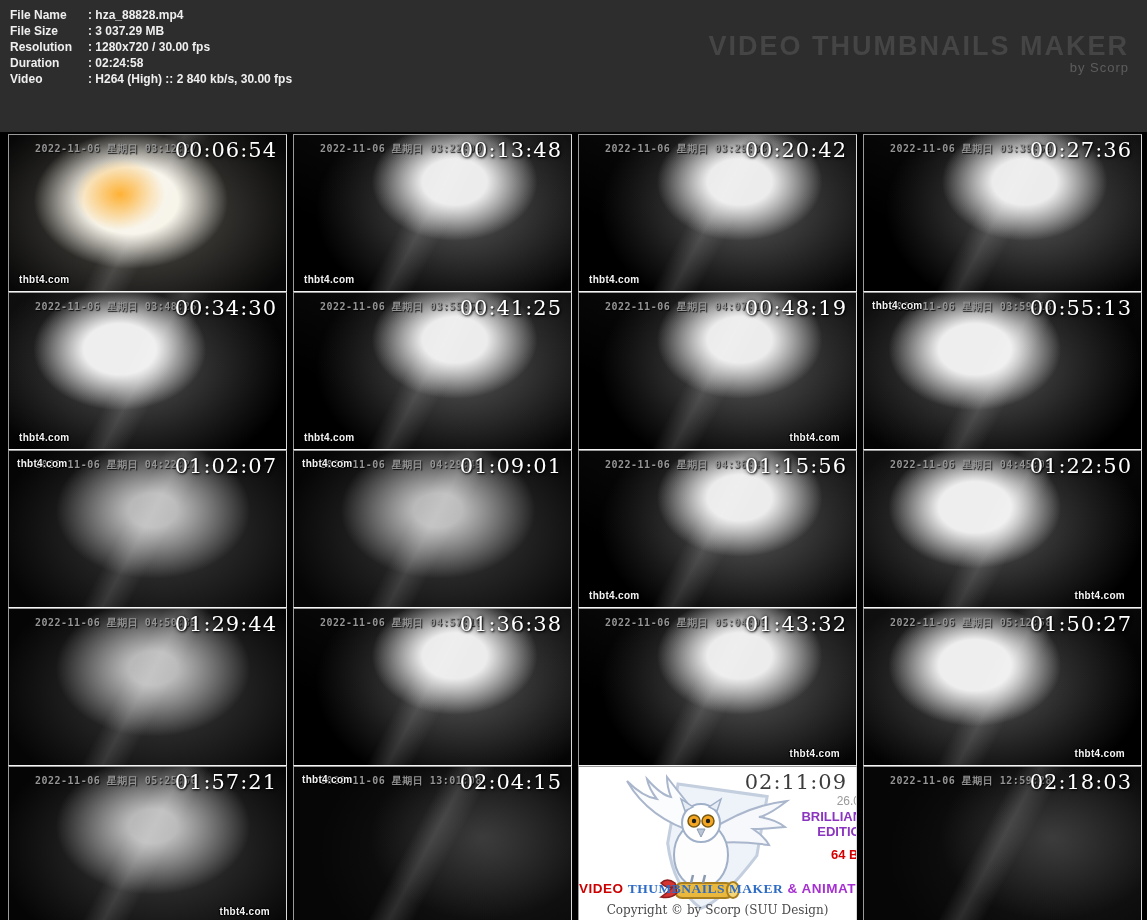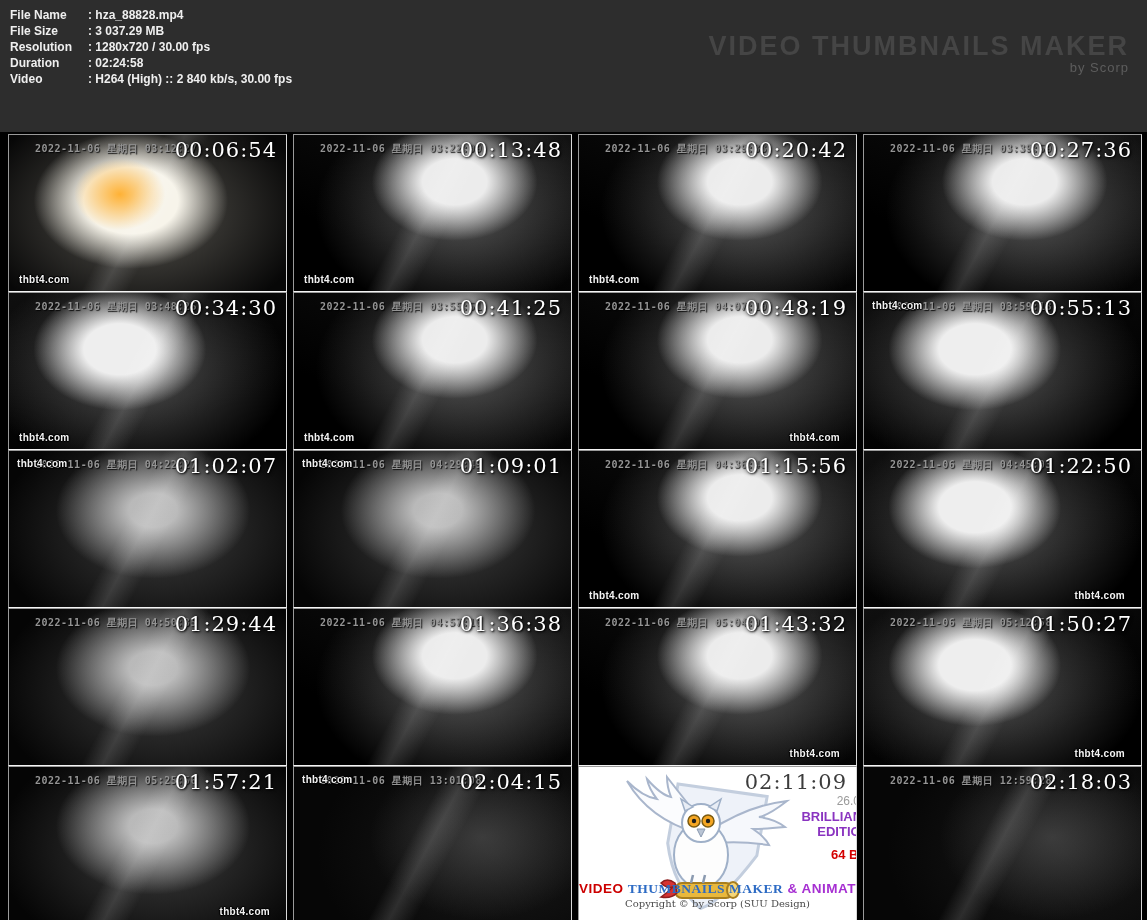--- a/index.html
+++ b/index.html
@@ -62,22 +62,22 @@
   .logo-tile .big-time{color:#3c3c3c;
             text-shadow:1px 1px 1px rgba(255,255,255,.9),0 0 3px rgba(255,255,255,.9);}
   .logo-owl{position:absolute;left:30px;top:4px;}
   .logo-side{position:absolute;top:27px;right:-14px;text-align:right;line-height:15px;}
   .logo-version{font-size:12px;color:#9a9a9a;}
   .logo-edition{font-size:13px;font-weight:bold;color:#8a34c0;}
   .logo-bits{font-size:13px;font-weight:bold;color:#d40000;margin-top:8px;}
   .logo-product{position:absolute;left:0;right:0;bottom:26px;text-align:center;
             font-size:13.5px;font-weight:bold;letter-spacing:.5px;white-space:nowrap;}
   .lp-video{color:#cc0000;} .lp-tm{color:#2d6bc4;font-family:Liberation Serif, serif;} .lp-anim{color:#a62fd2;}
-  .logo-copy{position:absolute;left:0;right:0;bottom:14px;text-align:center;
-            font-family:"DejaVu Serif",serif;font-size:10px;color:#4a4a4a;}
+  .logo-copy{position:absolute;left:0;right:0;bottom:6px;text-align:center;
+            font-family:"DejaVu Serif",serif;font-size:12px;color:#4a4a4a;}
 </style>
 </head>
 <body>
 
 <div class="header">
   <div class="info-row">
     <span class="info-label">File Name</span><span class="info-value">hza_88828.mp4</span>
   </div>
   <div class="info-row">
     <span class="info-label">File Size</span><span class="info-value">3 037.29 MB</span>

